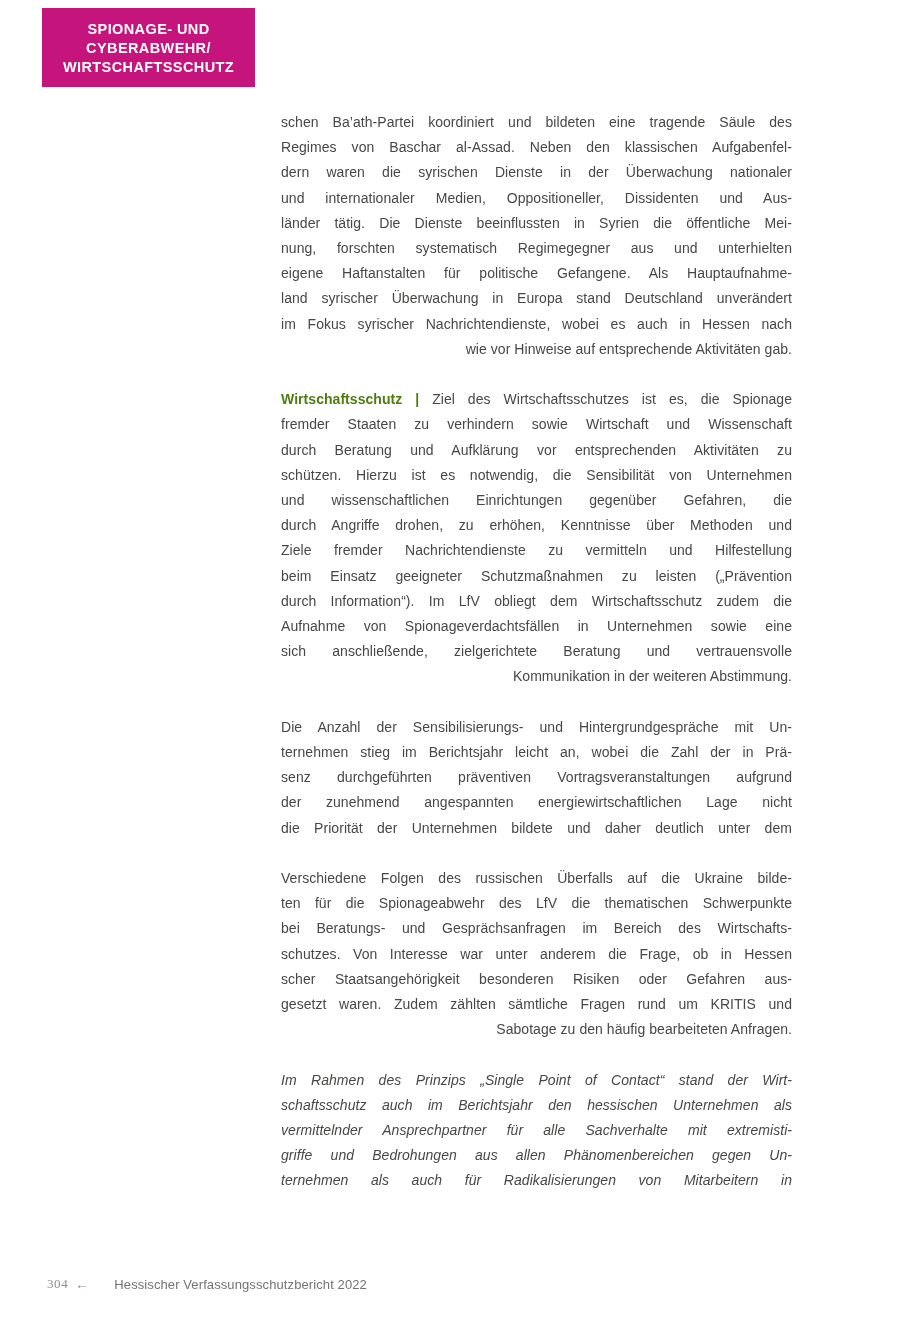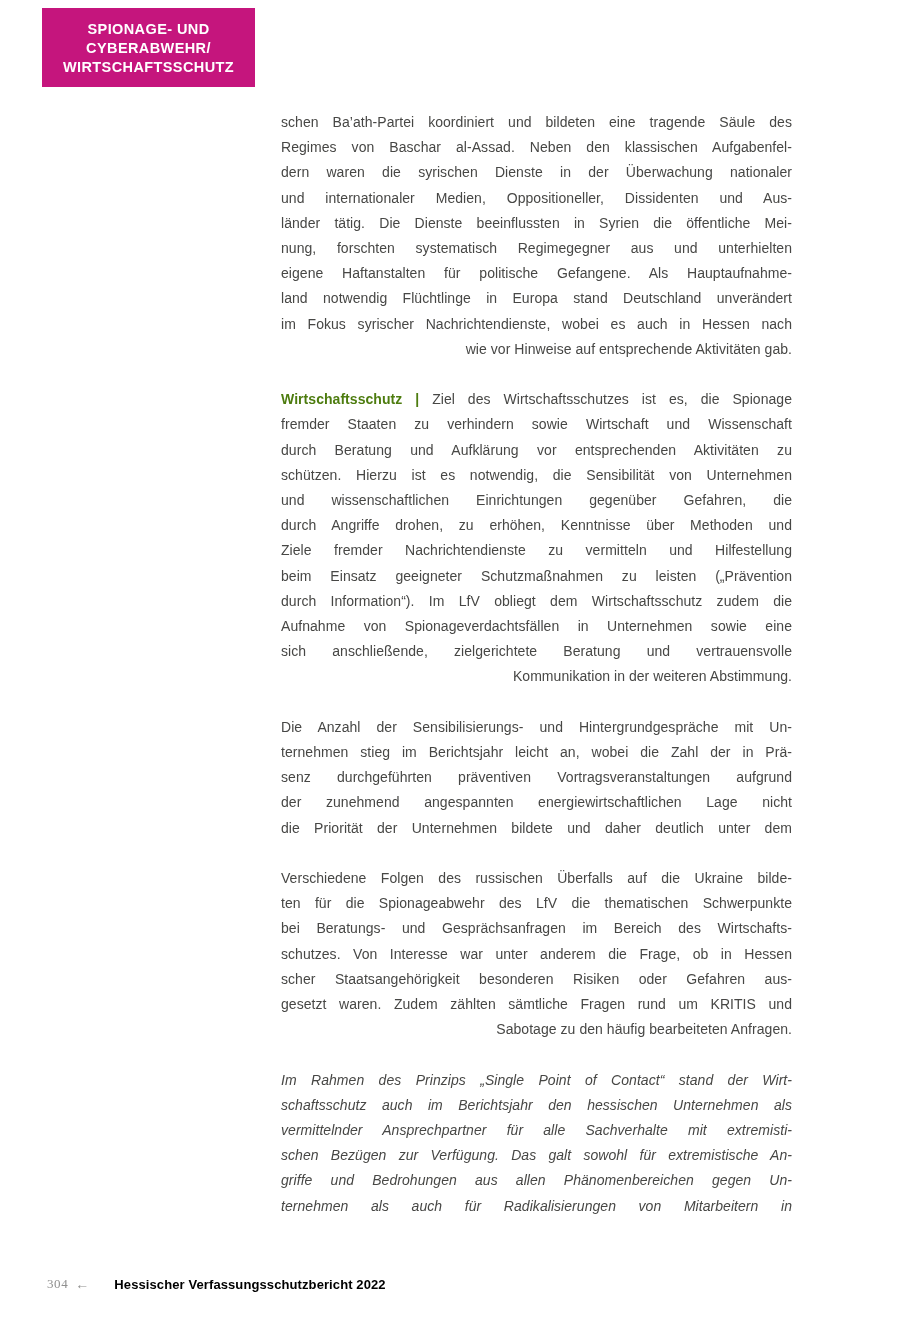--- a/index.html
+++ b/index.html
@@ -34,21 +34,21 @@
   .line.just { text-align: justify; text-align-last: justify; text-justify: inter-word; }
   .line strong { color: #4d7c0f; }
   
   .page-footer {
     position: absolute; left: 47px; top: 1276px; width: 800px;
     display: flex; align-items: center;
     font-size: 13px; color: #3b3b3a;
   }
   .page-num { color: #8f8f8e; letter-spacing: 0.6px; font-family: Liberation Serif, serif; }
   .arrow-icon { color: #8f8f8e; margin-left: 7px; font-size: 14px; }
-  .book-title { font-weight: bold; margin-left: 25px; color: #000000; letter-spacing: 0.1px; }
+  .book-title { font-weight: normal; margin-left: 25px; color: #737373; letter-spacing: 0.1px; }
 </style>
 </head>
 <body>
 
 <div class="page">
 
   <div class="chapter-tab">
     <div>SPIONAGE- UND</div>
     <div>CYBERABWEHR/</div>
     <div>WIRTSCHAFTSSCHUTZ</div>
@@ -56,21 +56,21 @@
 
   <main class="body-column" id="body-column">
       <div class="paragraph">
         <div class="line just">schen Ba’ath-Partei koordiniert und bildeten eine tragende Säule des</div>
         <div class="line just">Regimes von Baschar al-Assad. Neben den klassischen Aufgabenfel-</div>
         <div class="line just">dern waren die syrischen Dienste in der Überwachung nationaler</div>
         <div class="line just">und internationaler Medien, Oppositioneller, Dissidenten und Aus-</div>
         <div class="line just">länder tätig. Die Dienste beeinflussten in Syrien die öffentliche Mei-</div>
         <div class="line just">nung, forschten systematisch Regimegegner aus und unterhielten</div>
         <div class="line just">eigene Haftanstalten für politische Gefangene. Als Hauptaufnahme-</div>
-        <div class="line just">land notwendig Flüchtlinge in Europa stand Deutschland unverändert</div>
+        <div class="line just">land syrischer Überwachung in Europa stand Deutschland unverändert</div>
         <div class="line just">im Fokus syrischer Nachrichtendienste, wobei es auch in Hessen nach</div>
         <div class="line">wie vor Hinweise auf entsprechende Aktivitäten gab.</div>
       </div>
       <div class="paragraph">
         <div class="line just"><strong>Wirtschaftsschutz | </strong>Ziel des Wirtschaftsschutzes ist es, die Spionage</div>
         <div class="line just">fremder Staaten zu verhindern sowie Wirtschaft und Wissenschaft</div>
         <div class="line just">durch Beratung und Aufklärung vor entsprechenden Aktivitäten zu</div>
         <div class="line just">schützen. Hierzu ist es notwendig, die Sensibilität von Unternehmen</div>
         <div class="line just">und wissenschaftlichen Einrichtungen gegenüber Gefahren, die</div>
         <div class="line just">durch Angriffe drohen, zu erhöhen, Kenntnisse über Methoden und</div>
@@ -94,21 +94,20 @@
         <div class="line just">bei Beratungs- und Gesprächsanfragen im Bereich des Wirtschafts-</div>
         <div class="line just">schutzes. Von Interesse war unter anderem die Frage, ob in Hessen</div>
         <div class="line just">scher Staatsangehörigkeit besonderen Risiken oder Gefahren aus-</div>
         <div class="line just">gesetzt waren. Zudem zählten sämtliche Fragen rund um KRITIS und</div>
         <div class="line">Sabotage zu den häufig bearbeiteten Anfragen.</div>
       </div>
       <div class="paragraph">
         <div class="line just">Im Rahmen des Prinzips „Single Point of Contact“ stand der Wirt-</div>
         <div class="line just">schaftsschutz auch im Berichtsjahr den hessischen Unternehmen als</div>
         <div class="line just">vermittelnder Ansprechpartner für alle Sachverhalte mit extremisti-</div>
-        <div class="line just">schen Bezügen zur Verfügung. Das galt sowohl für extremistische An-</div>
         <div class="line just">griffe und Bedrohungen aus allen Phänomenbereichen gegen Un-</div>
         <div class="line just">ternehmen als auch für Radikalisierungen von Mitarbeitern in</div>
       </div>
     </main>
 
   <footer class="page-footer">
     <span class="page-num">304</span>
     <span class="arrow-icon">←</span>
     <span class="book-title">Hessischer Verfassungsschutzbericht 2022</span>
   </footer>

